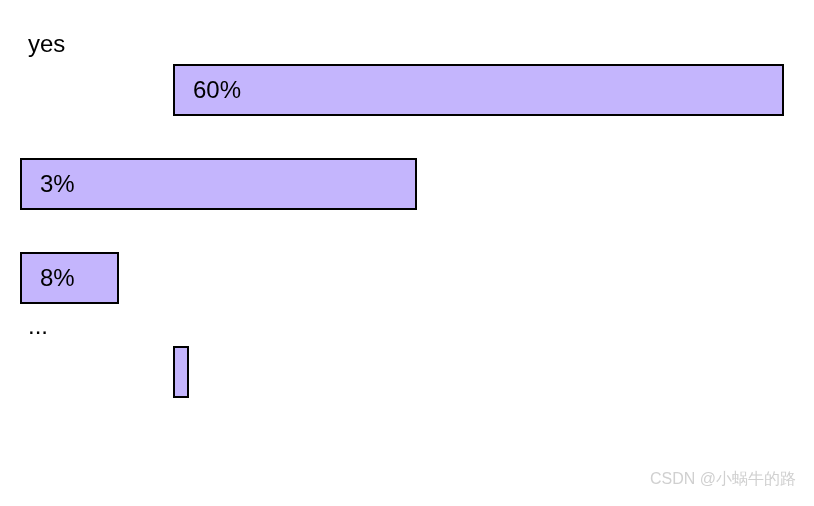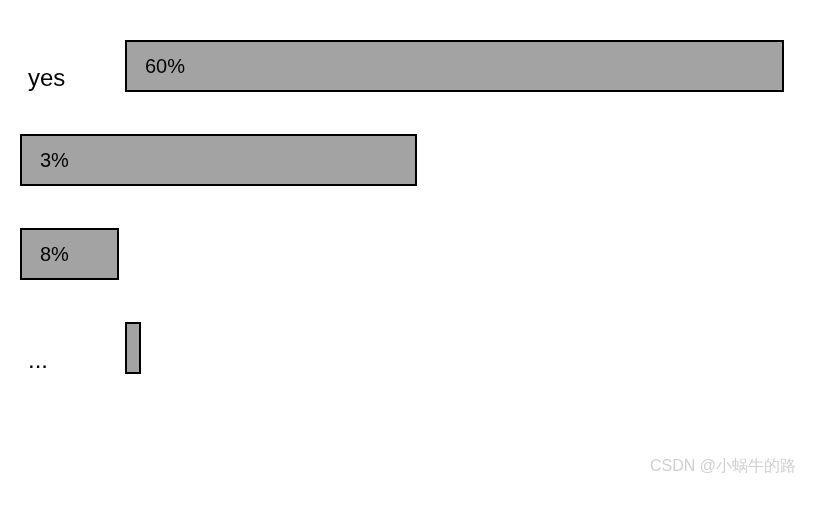--- a/index.html
+++ b/index.html
@@ -15,52 +15,54 @@
       position: relative;
       padding: 30px 30px 30px 20px;
     }
     .chart {
       display: flex;
       flex-direction: column;
       gap: 32px;
     }
     .row {
       display: flex;
-      align-items: flex-end;
+      align-items: flex-start;
       height: 62px;
+      gap: 48px;
     }
     .label {
       width: 105px;
       font-size: 24px;
       color: #000000;
       padding-left: 8px;
     }
     .bar-container {
       flex: 1;
       height: 52px;
       position: relative;
     }
     .bar {
       height: 100%;
       border: 2px solid #000000;
-      background: #a3a3a3;
+      background: #c4b5fd;
       display: flex;
       align-items: center;
       padding-left: 18px;
-      font-size: 20px;
+      font-size: 24px;
       color: #000000;
       min-width: 16px;
+      margin-top: 34px;
     }
     .bar.thin {
       width: 16px;
       padding-left: 0;
     }
     .watermark {
       position: absolute;
-      bottom: 29px;
+      bottom: 16px;
       right: 18px;
       font-size: 16px;
       color: #d0d0d0;
     }
   </style>
 </head>
 <body>
 
 <div class="chart">
 

